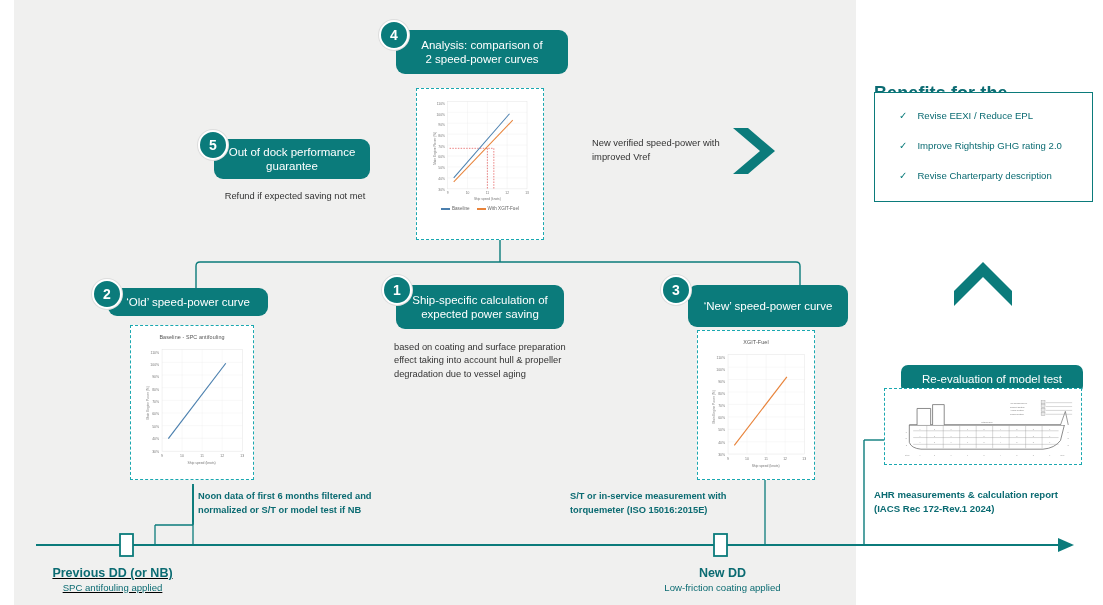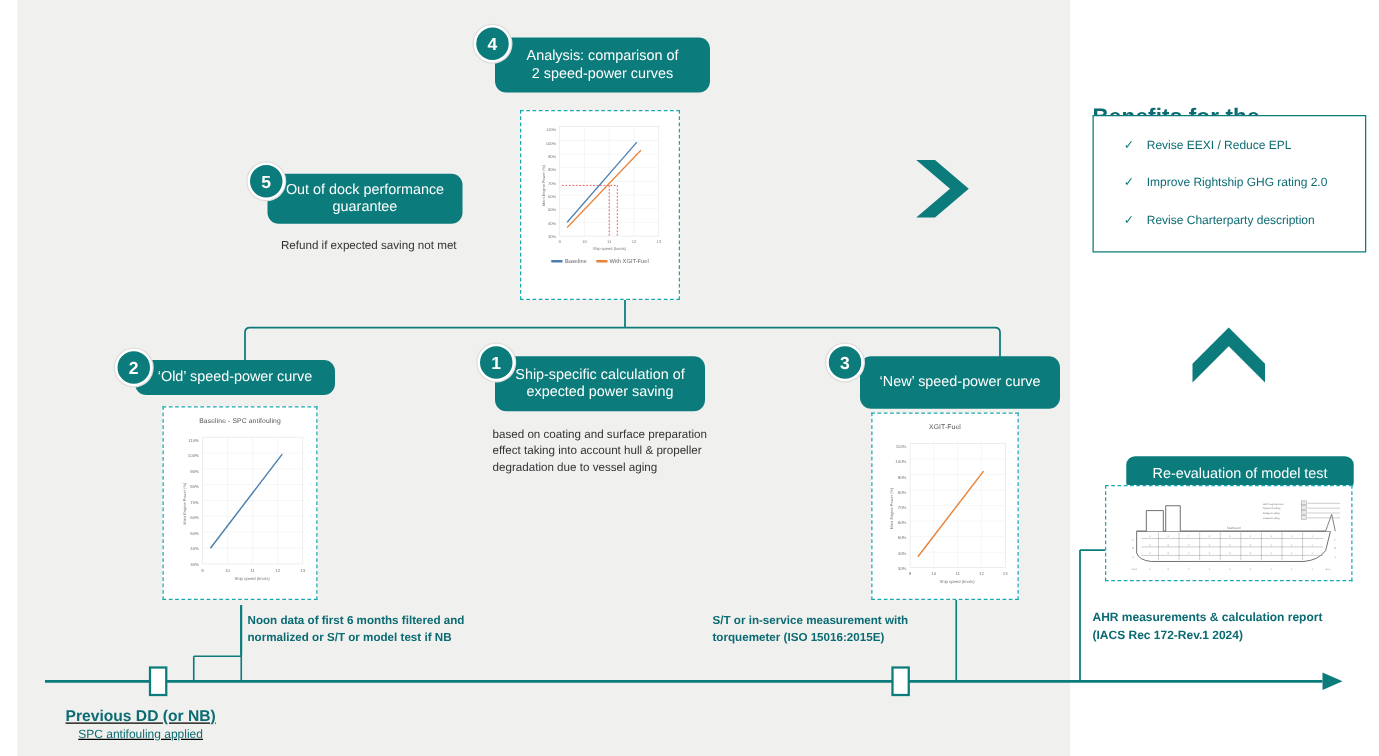--- a/index.html
+++ b/index.html
@@ -258,20 +258,21 @@
 
   <div class="badge" style="left:198px; top:130px;">5</div>
   <div class="stepbox" style="left:214px; top:139px; width:156px; height:40px;">
     <div>
       <span>Out of dock performance</span><br>
       <span>guarantee</span>
     </div>
   </div>
   <div class="caption" style="left:205px; top:190px; width:180px; text-align:center;">Refund if expected saving not met</div>
 
+  <div class="verified-text">New verified speed-power with improved Vref</div>
   <svg class="svg-layer" style="left:0;top:0" viewBox="0 0 1103 605">
     <polygon points="733,128 760,151 733,174 748,174 775,151 748,128" fill="#0b7b7b"></polygon>
   </svg>
 
   <div class="badge" style="left:92px; top:279px;">2</div>
   <div class="stepbox" style="left:108px; top:288px; width:160px; height:28px;">
     <span>‘Old’ speed-power curve</span>
   </div>
 
   <div class="chartcard" style="left:130px; top:325px; width:124px; height:155px;">
@@ -371,20 +372,24 @@
       </svg>
     </div>
   </div>
 
   <div class="note" style="left:198px; top:490px; width:192px;">Noon data of first 6 months filtered and normalized or S/T or model test if NB</div>
   <div class="note" style="left:570px; top:490px; width:185px;">S/T or in-service measurement with torquemeter (ISO 15016:2015E)</div>
 
   <div class="tl-label" style="left:20px; top:566px; width:185px;text-decoration:underline;">
     <span class="main">Previous DD (or NB)</span>
     <span class="sub">SPC antifouling applied</span>
+  </div>
+  <div class="tl-label" style="left:630px; top:566px; width:185px;">
+    <span class="main">New DD</span>
+    <span class="sub">Low-friction coating applied</span>
   </div>
 
   <div class="benefits-title">Benefits for the shipowner</div>
   <div class="benefits-box">
     <div class="benefit-row" style="top:17px;">
       <span class="check">✓</span>
       <span>Revise EEXI / Reduce EPL</span>
     </div>
     <div class="benefit-row" style="top:47px;">
       <span class="check">✓</span>

